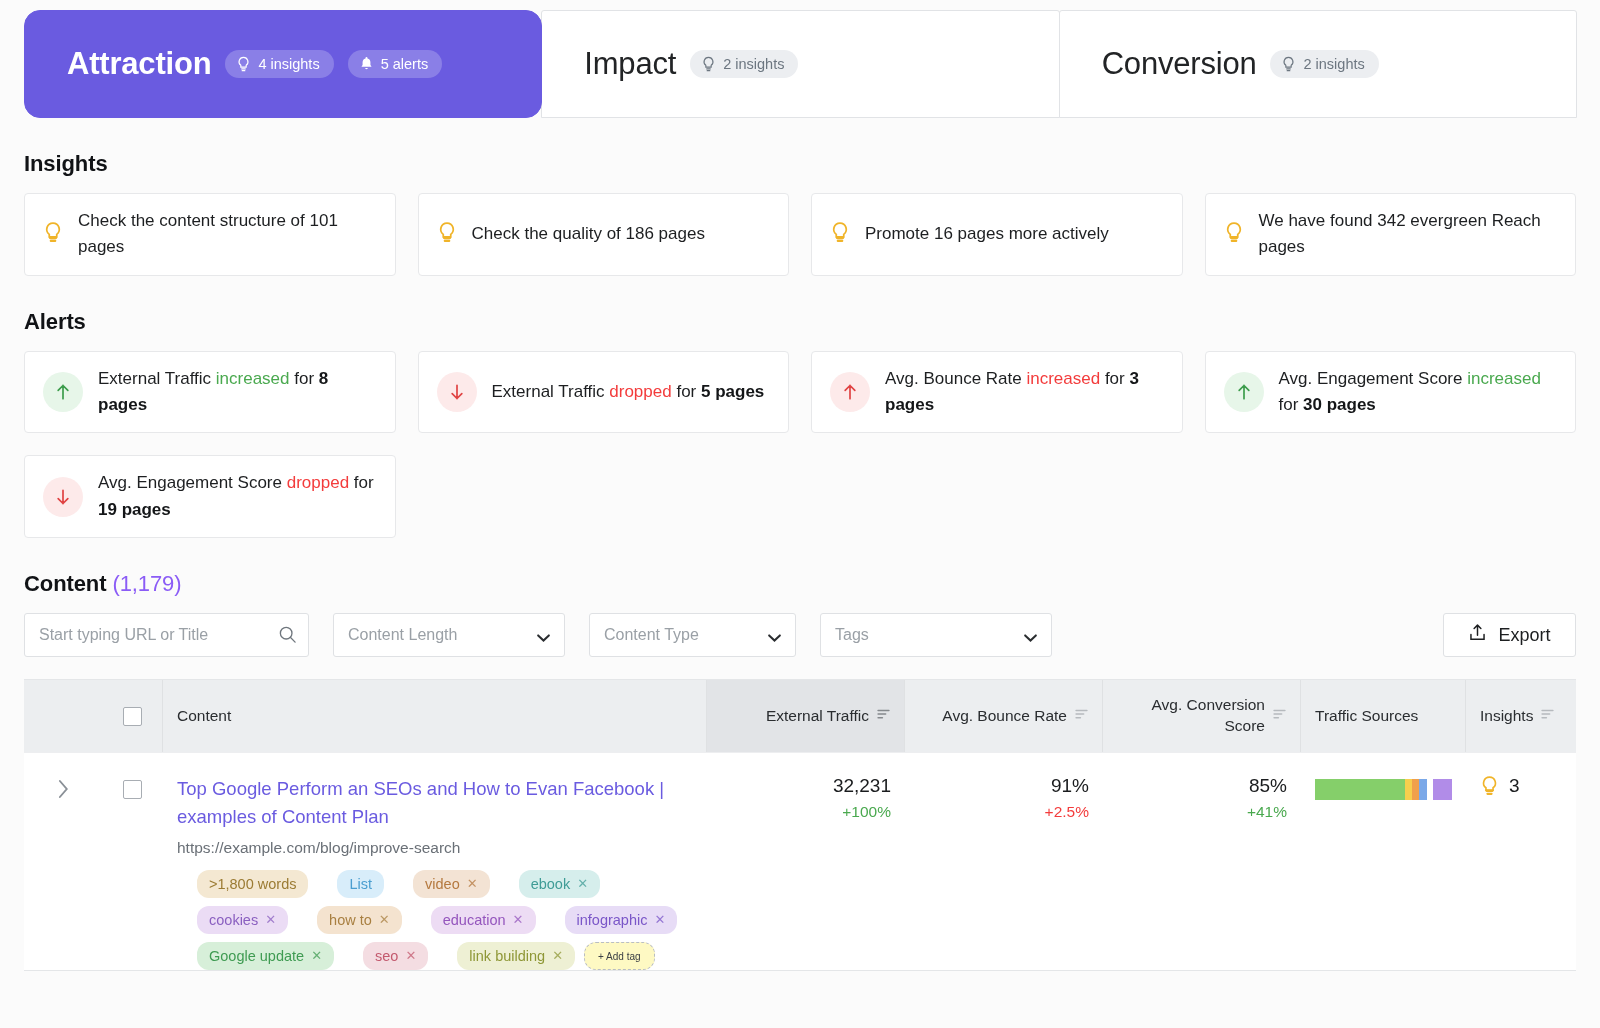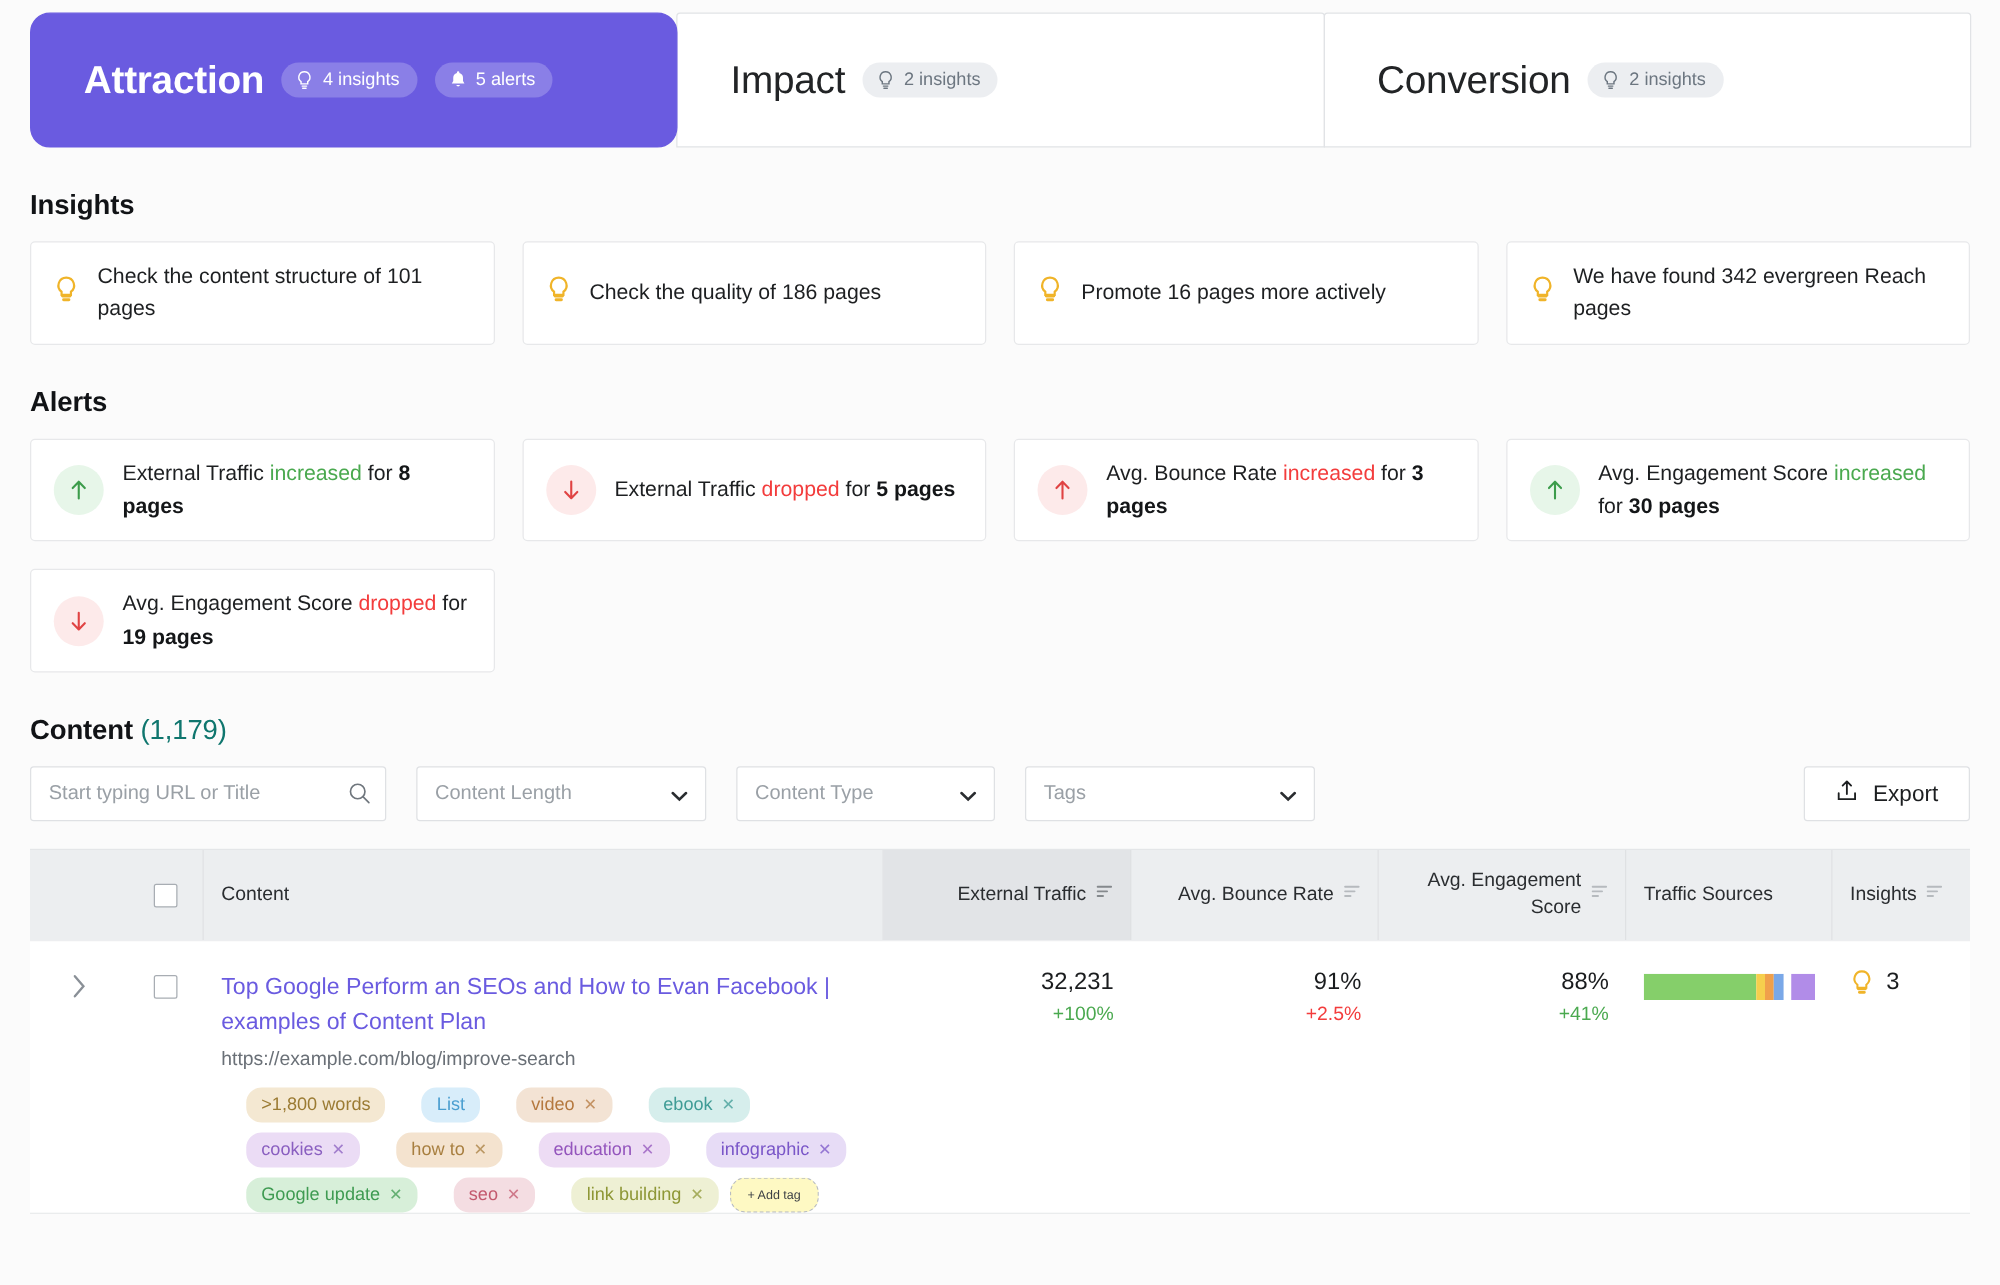--- a/index.html
+++ b/index.html
@@ -67,21 +67,21 @@
   .section { padding: 0 24px; }
   .section-title {
     font-size: 22px;
     font-weight: 700;
     color: #111316;
     margin: 33px 0 16px 0;
     letter-spacing: -0.1px;
   }
   .section-title .count {
     font-weight: 400;
-    color: #0f766e;
+    color: #8b5cf6;
   }
 
   .card-grid {
     display: grid;
     grid-template-columns: repeat(4, 1fr);
     gap: 22px;
   }
   .card {
     background: #ffffff;
     border: 1px solid #e7e8ea;
@@ -509,21 +509,21 @@
       </div>
       <div class="th c-num">
         <span>Avg. Bounce Rate</span>
         <span class="sort-ico">
           <svg width="13" height="13" viewBox="0 0 12 12">
               <path d="M1 2.2h10M1 5.6h7M1 9h4" stroke="#8a9097" stroke-width="1.4" stroke-linecap="round"></path>
             </svg>
         </span>
       </div>
       <div class="th c-eng">
-        <span class="th-label-2"><span>Avg. Engagement</span><br><span>Score</span></span>
+        <span class="th-label-2"><span>Avg. Conversion</span><br><span>Score</span></span>
         <span class="sort-ico">
           <svg width="13" height="13" viewBox="0 0 12 12">
               <path d="M1 2.2h10M1 5.6h7M1 9h4" stroke="#8a9097" stroke-width="1.4" stroke-linecap="round"></path>
             </svg>
         </span>
       </div>
       <div class="th c-src">
         <span>Traffic Sources</span>
       </div>
       <div class="th c-ins">
@@ -598,21 +598,21 @@
       </div>
       <div class="td c-num">
         <span class="metric-main">32,231</span>
         <span class="metric-delta t-green">+100%</span>
       </div>
       <div class="td c-num">
         <span class="metric-main">91%</span>
         <span class="metric-delta t-red">+2.5%</span>
       </div>
       <div class="td c-eng">
-        <span class="metric-main">88%</span>
+        <span class="metric-main">85%</span>
         <span class="metric-delta t-green">+41%</span>
       </div>
       <div class="td c-src">
         <div class="src-bar">
           <span class="src-seg" style="width:66%;background:#85cf6a"></span>
           <span class="src-seg" style="width:5%;background:#f6cf4d"></span>
           <span class="src-seg" style="width:5%;background:#f0a04b"></span>
           <span class="src-seg" style="width:6%;background:#7aa8e8"></span>
           <span class="src-seg" style="width:4%;background:#ffffff"></span>
           <span class="src-seg" style="width:14%;background:#b18ce8"></span>

